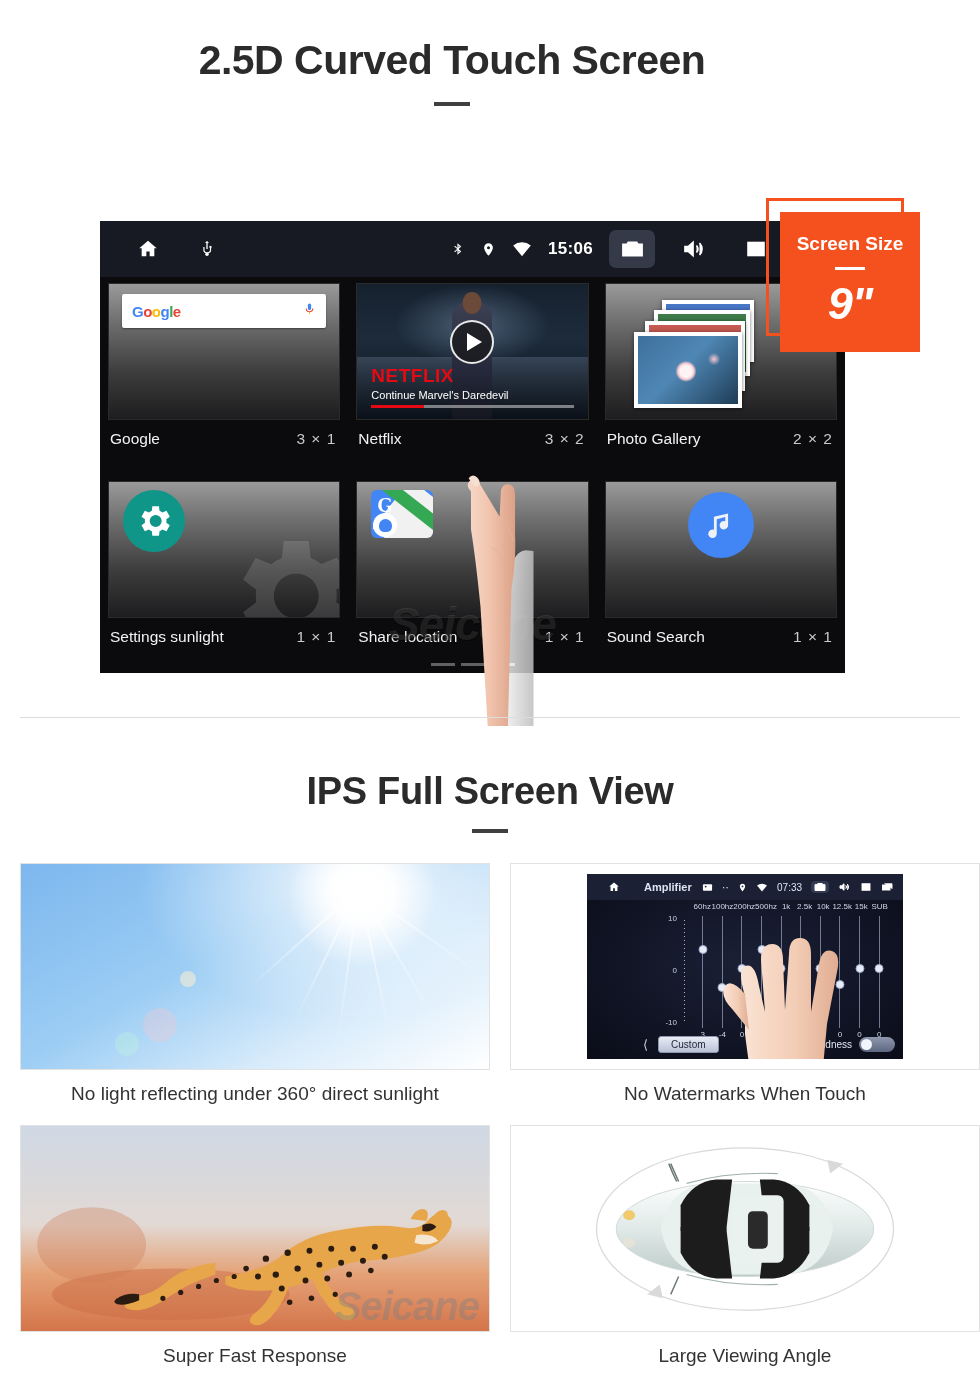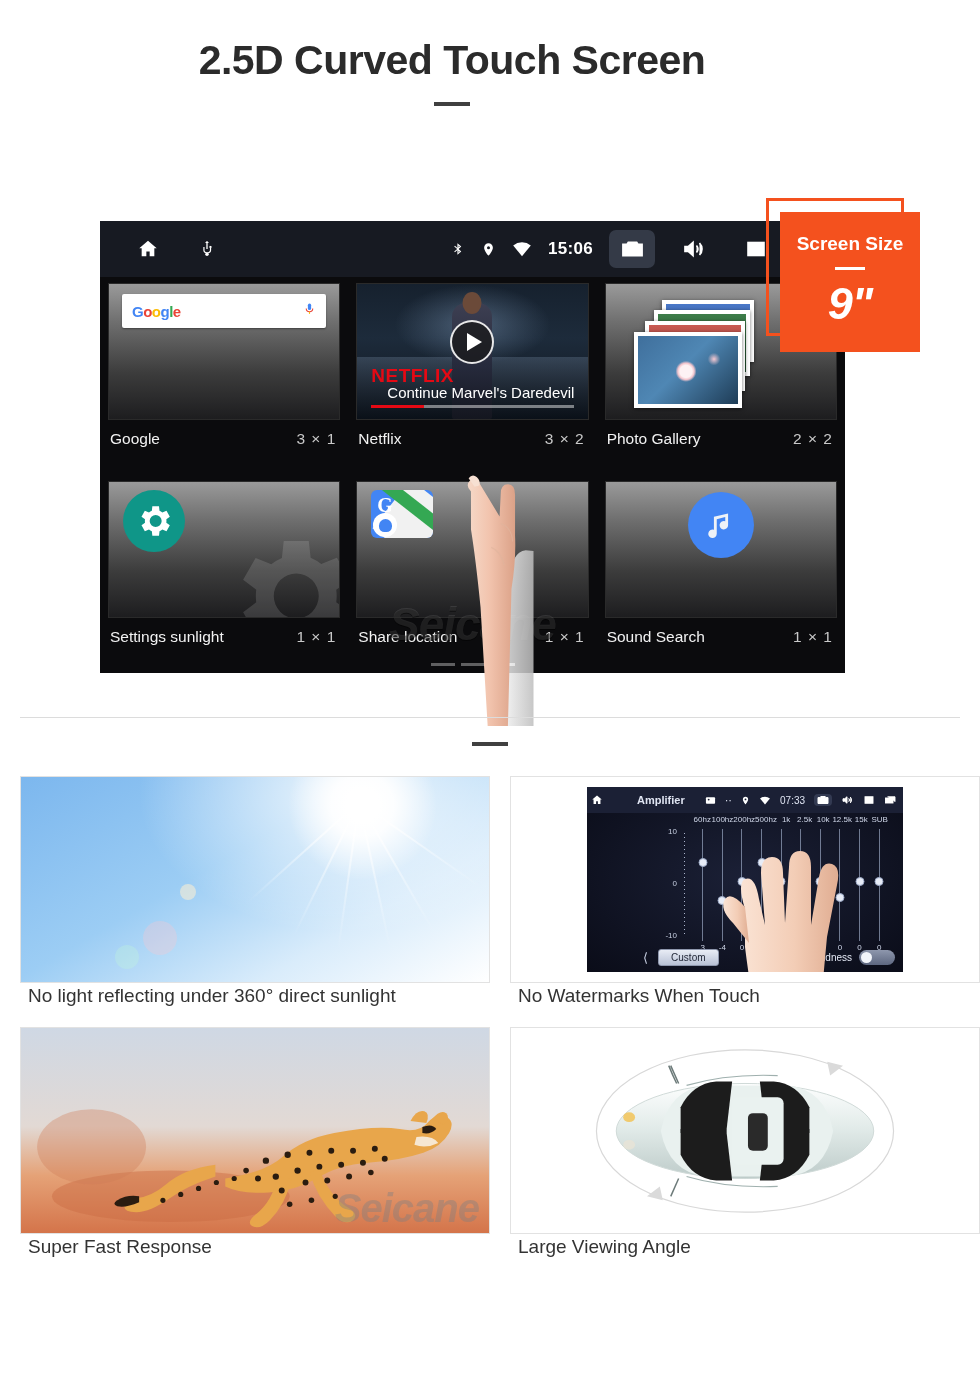--- a/index.html
+++ b/index.html
@@ -138,21 +138,21 @@
     border-top: 9px solid transparent;
     border-bottom: 9px solid transparent;
   }
   .nf-word {
     position: absolute; left: 14px; bottom: 32px;
     color: #E50914; font-size: 19px; font-weight: bold;
     letter-spacing: .5px;
   }
   .nf-sub {
     position: absolute; left: 14px; bottom: 18px;
-    color: #fff; font-size: 15px; margin-left: 16px;
+    color: #fff; font-size: 11px;
   }
   .nf-prog {
     position: absolute; left: 14px; right: 14px; bottom: 11px;
     height: 3px; background: rgba(255,255,255,.45);
   }
   .nf-prog::before {
     content: ""; position: absolute; left: 0; top: 0; bottom: 0;
     width: 26%; background: #E50914;
   }
 
@@ -287,21 +287,21 @@
   }
   .card { width: 470px; }
   .card + .card { }
   .media {
     width: 470px; height: 207px;
     border: 1px solid #e2e2e2;
     overflow: hidden; position: relative;
     background: #fff;
   }
   .caption {
-    font-size: 19px; color: #333; padding: 2px 8px 20px 8px;
+    font-size: 19px; color: #333; padding: 13px 8px 20px 8px; text-align: center;
   }
 
   
   .sun {
     position: absolute; inset: 0;
     background:
       radial-gradient(circle 120px at 73% 14%, #ffffff 0 14%, rgba(255,255,255,.92) 26%, rgba(255,255,255,0) 62%),
       radial-gradient(ellipse 300px 200px at 70% 8%, rgba(255,255,255,.85), rgba(255,255,255,0) 70%),
       linear-gradient(150deg, #7cb7ee 0%, #9ccdf4 42%, #d9ecfb 72%, #ffffff 100%);
   }
@@ -309,22 +309,22 @@
     position: absolute; left: 72%; top: 12%;
     width: 2px; height: 150px; transform-origin: top center;
     background: linear-gradient(180deg, rgba(255,255,255,.85), rgba(255,255,255,0));
   }
   .flare { position: absolute; border-radius: 50%; }
 
   
   .amp { position: absolute; inset: 0; background: #0e1020; }
   .amp-bar {
     height: 26px; background: #1b2035;
-    display: flex; align-items: center; gap: 20px;
-    padding: 0 4px; color: #dfe4f2; font-size: 10px;
+    display: flex; align-items: center; gap: 10px;
+    padding: 0 21px; color: #dfe4f2; font-size: 10px;
   }
   .amp-title { font-weight: bold; font-size: 11px; margin-left: 14px; }
   .amp-icons { display: flex; align-items: center; gap: 9px; margin-left: auto; }
   .amp-chip { background: #333a52; border-radius: 4px; padding: 1px 3px; display:flex; }
   .amp-body { position: absolute; left: 0; right: 0; top: 26px; bottom: 0;
     background: radial-gradient(ellipse at 50% 40%, #1b2036 0%, #0a0c18 100%); }
   .amp-side {
     position: absolute; left: 0; top: 0; width: 54px; bottom: 0;
     background: linear-gradient(180deg,#141830,#0b0e1c);
     border-right: 1px solid #222a44;
@@ -618,20 +618,21 @@
       <div class="badge-label">Screen Size</div>
       <div class="badge-rule"></div>
       <div class="badge-val">9"</div>
     </div>
   </div>
 
   <div class="section-divider"></div>
 </div>
 
 <div class="sec2">
+  <div class="title2">IPS Full Screen View</div>
   <div class="rule2"></div>
 
   <div class="cards">
 
     <div class="card">
       <div class="media">
         <div class="sun"></div>
         <div class="ray" style="transform:rotate(-55deg)"></div>
         <div class="ray" style="transform:rotate(-30deg)"></div>
         <div class="ray" style="transform:rotate(-12deg)"></div>

